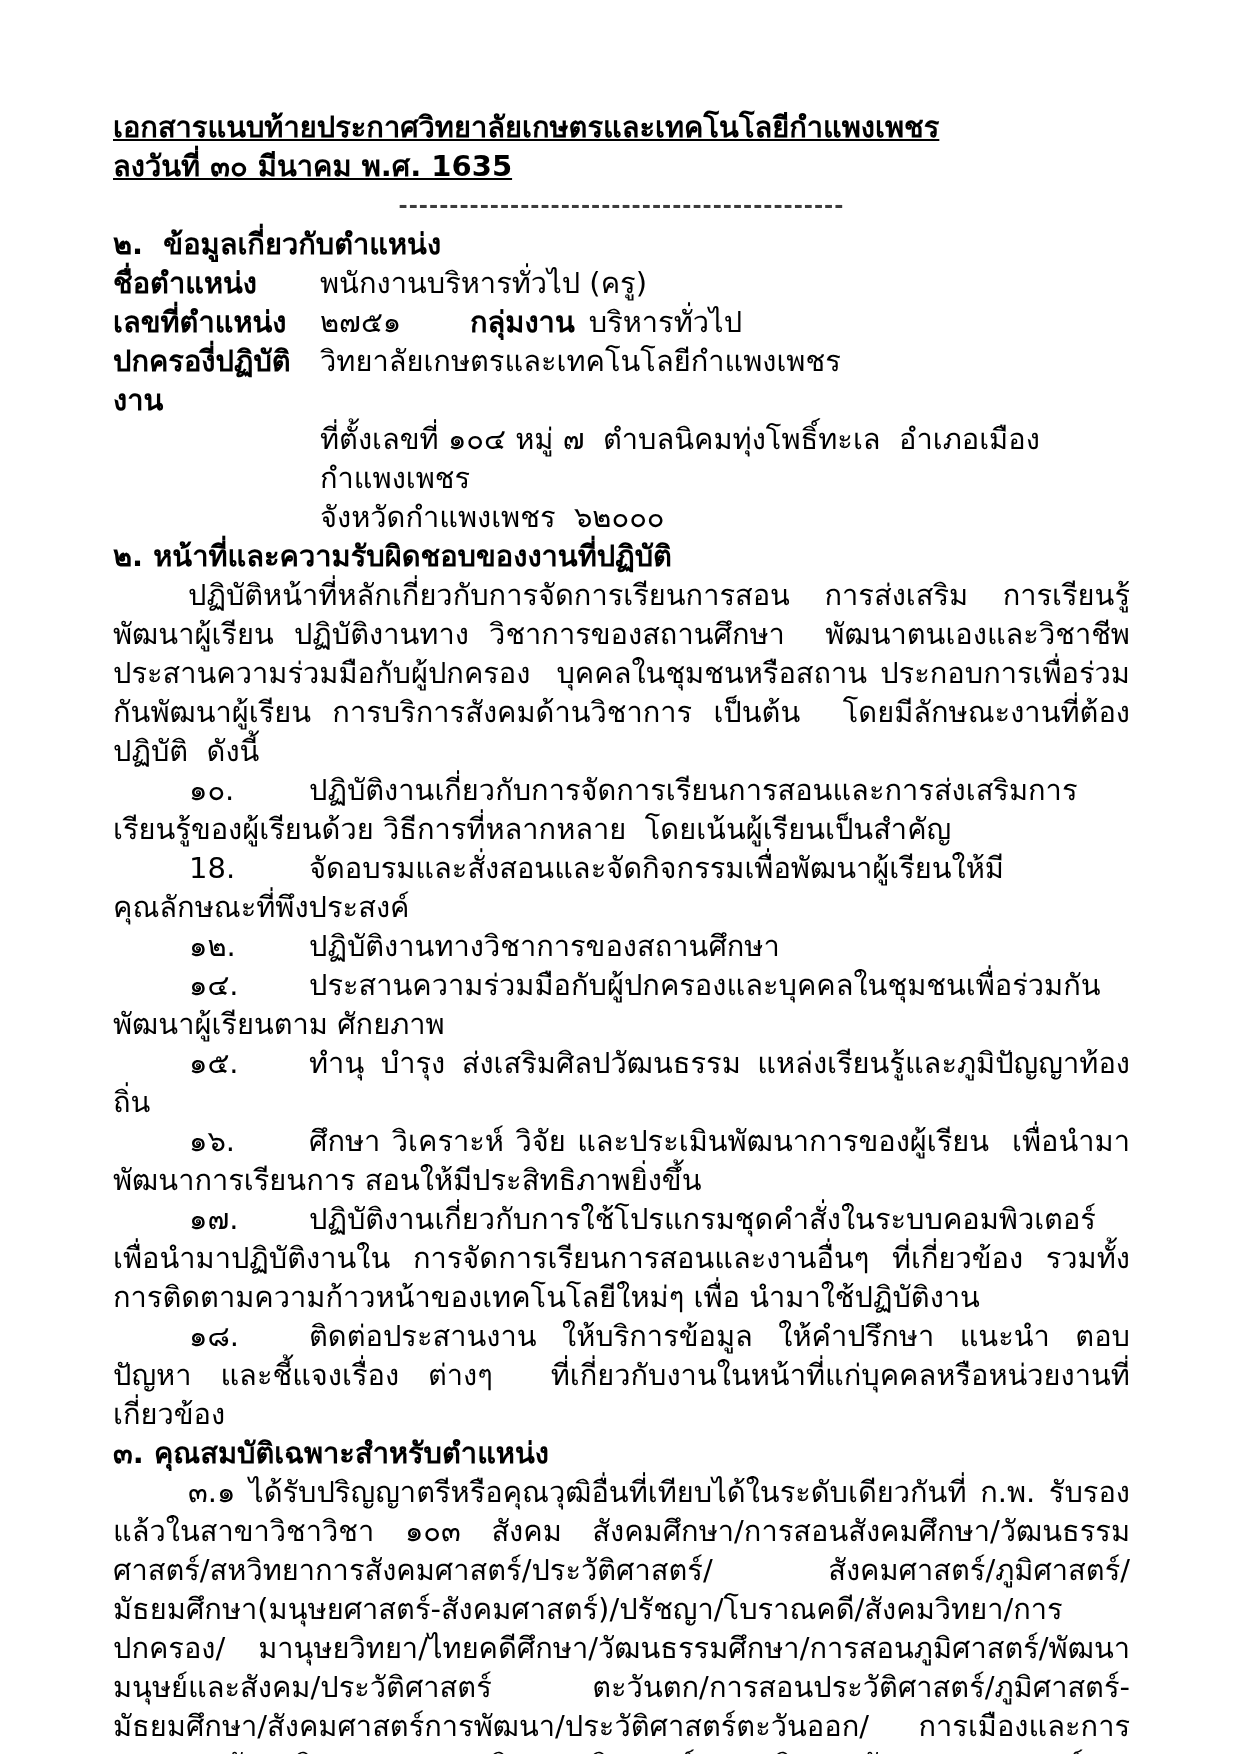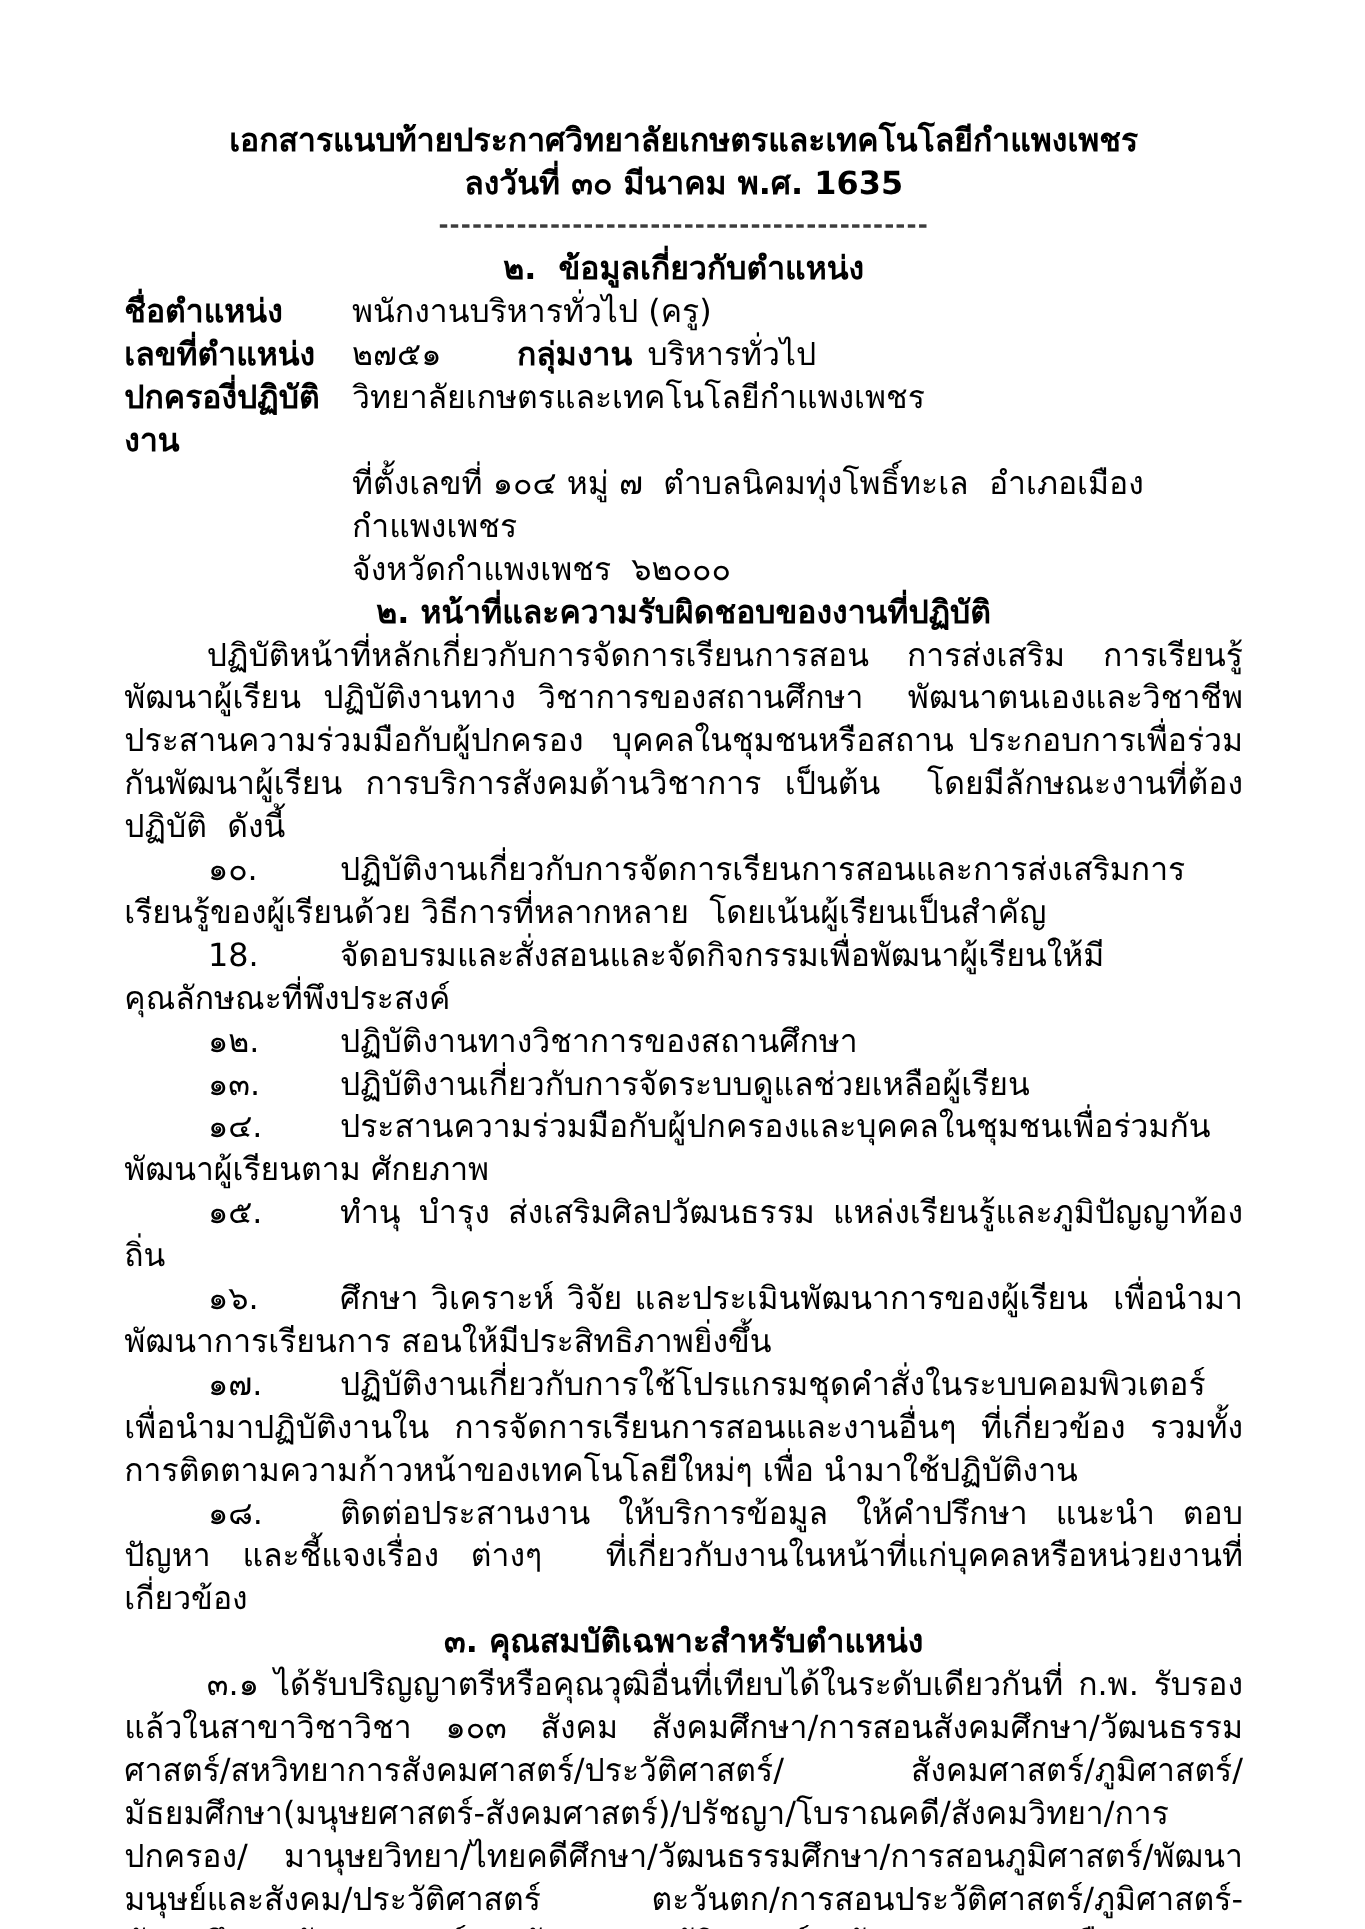--- a/index.html
+++ b/index.html
@@ -18,34 +18,34 @@
     overflow: hidden;
   }
   .page {
     box-sizing: border-box;
     width: 1241px;
     height: 1754px;
     padding: 108px 111px 40px 113px;
   }
   .txt { white-space: pre-wrap; }
   .title-line {
-    text-align: center;
+    text-align: left;
     font-weight: bold;
+    text-decoration: underline;
   }
   .separator {
     text-align: center;
     color: #3c3c3c;
     font-weight: bold;
     letter-spacing: 1px;
     font-size: 22px;
     line-height: 39px;
   }
   .section-heading {
     font-weight: bold;
-    text-align: center;
   }
   .info-row { }
   .info-label {
     display: inline-block;
     width: 207px;
     font-weight: bold;
     vertical-align: top;
   }
   .info-number {
     display: inline-block;
@@ -104,23 +104,20 @@
   <div class="duty">
     <span class="duty-num txt">๑๐.</span><span class="txt">ปฏิบัติงานเกี่ยวกับการจัดการเรียนการสอนและการส่งเสริมการเรียนรู้ของผู้เรียนด้วย วิธีการที่หลากหลาย  โดยเน้นผู้เรียนเป็นสำคัญ</span>
   </div>
   <div class="duty">
     <span class="duty-num txt">18.</span><span class="txt">จัดอบรมและสั่งสอนและจัดกิจกรรมเพื่อพัฒนาผู้เรียนให้มีคุณลักษณะที่พึงประสงค์</span>
   </div>
   <div class="duty">
     <span class="duty-num txt">๑๒.</span><span class="txt">ปฏิบัติงานทางวิชาการของสถานศึกษา</span>
   </div>
   <div class="duty">
-    <span class="duty-num txt">๑๓.</span><span class="txt">ปฏิบัติงานเกี่ยวกับการจัดระบบดูแลช่วยเหลือผู้เรียน</span>
-  </div>
-  <div class="duty">
     <span class="duty-num txt">๑๔.</span><span class="txt">ประสานความร่วมมือกับผู้ปกครองและบุคคลในชุมชนเพื่อร่วมกันพัฒนาผู้เรียนตาม ศักยภาพ</span>
   </div>
   <div class="duty">
     <span class="duty-num txt">๑๕.</span><span class="txt">ทำนุ บำรุง ส่งเสริมศิลปวัฒนธรรม แหล่งเรียนรู้และภูมิปัญญาท้องถิ่น</span>
   </div>
   <div class="duty">
     <span class="duty-num txt">๑๖.</span><span class="txt">ศึกษา วิเคราะห์ วิจัย และประเมินพัฒนาการของผู้เรียน  เพื่อนำมาพัฒนาการเรียนการ สอนให้มีประสิทธิภาพยิ่งขึ้น</span>
   </div>
   <div class="duty">
     <span class="duty-num txt">๑๗.</span><span class="txt">ปฏิบัติงานเกี่ยวกับการใช้โปรแกรมชุดคำสั่งในระบบคอมพิวเตอร์เพื่อนำมาปฏิบัติงานใน การจัดการเรียนการสอนและงานอื่นๆ ที่เกี่ยวข้อง รวมทั้งการติดตามความก้าวหน้าของเทคโนโลยีใหม่ๆ เพื่อ นำมาใช้ปฏิบัติงาน</span>

